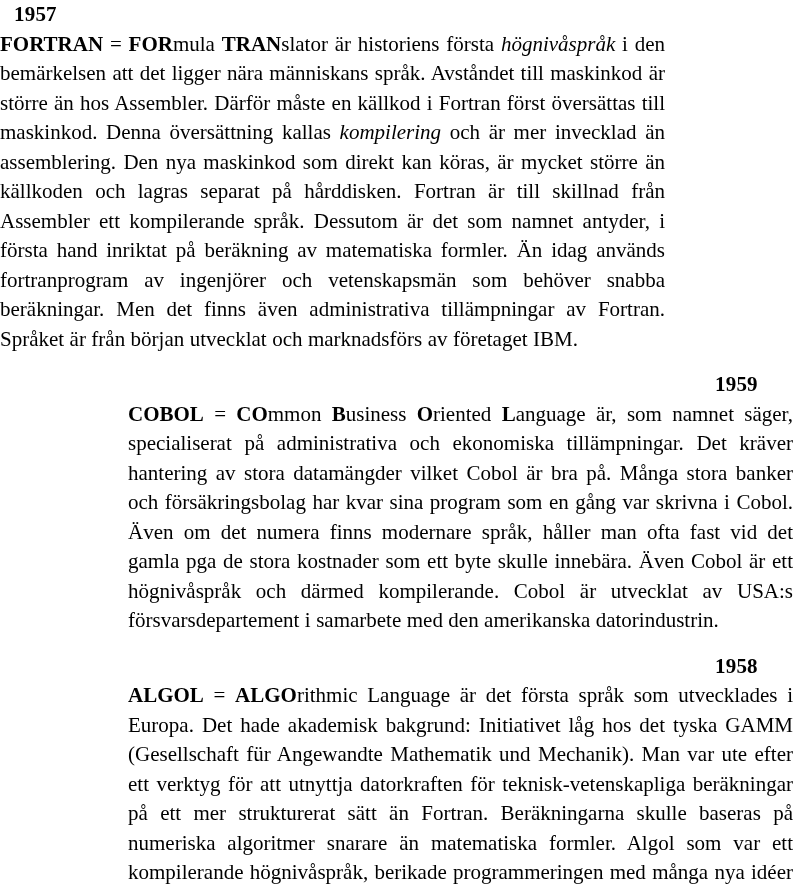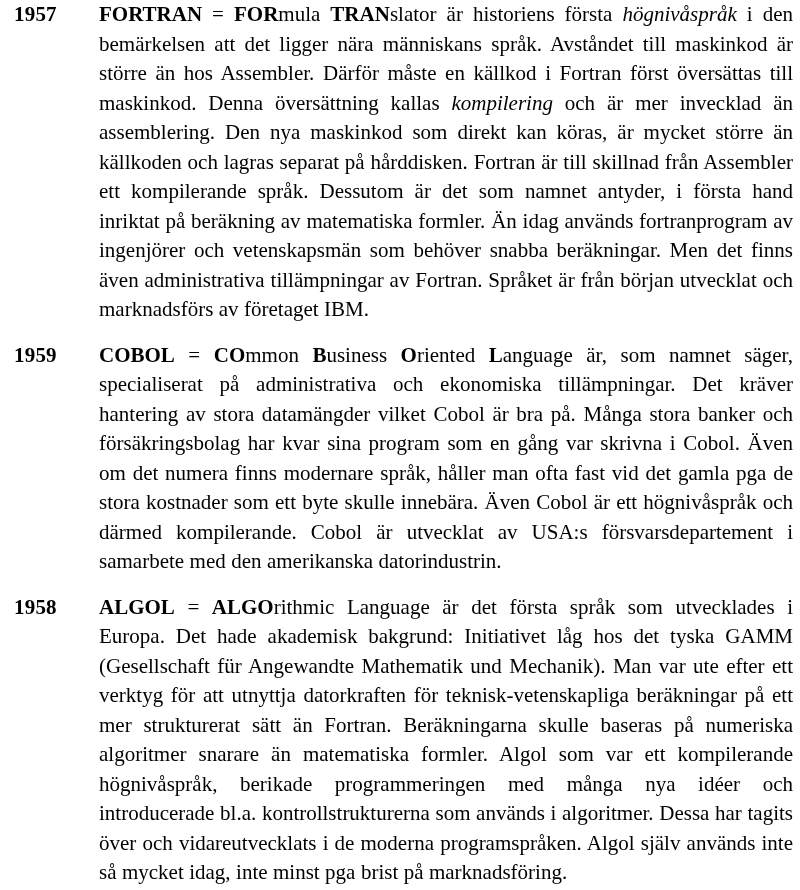--- a/index.html
+++ b/index.html
@@ -24,24 +24,26 @@
     height: 890px;
     box-sizing: border-box;
     padding: 0;
     background: #ffffff;
   }
 
   .entry {
     display: flex;
     align-items: flex-start;
     margin: 0;
+    flex-direction: column;
   }
 
   .entry + .entry {
     margin-top: 16px;
+    align-items: flex-end;
   }
 
   .entry-year {
     flex: 0 0 auto;
     width: 99px;
     padding-left: 14px;
     box-sizing: border-box;
     font-weight: bold;
     font-size: 21px;
     line-height: 29.5px;

